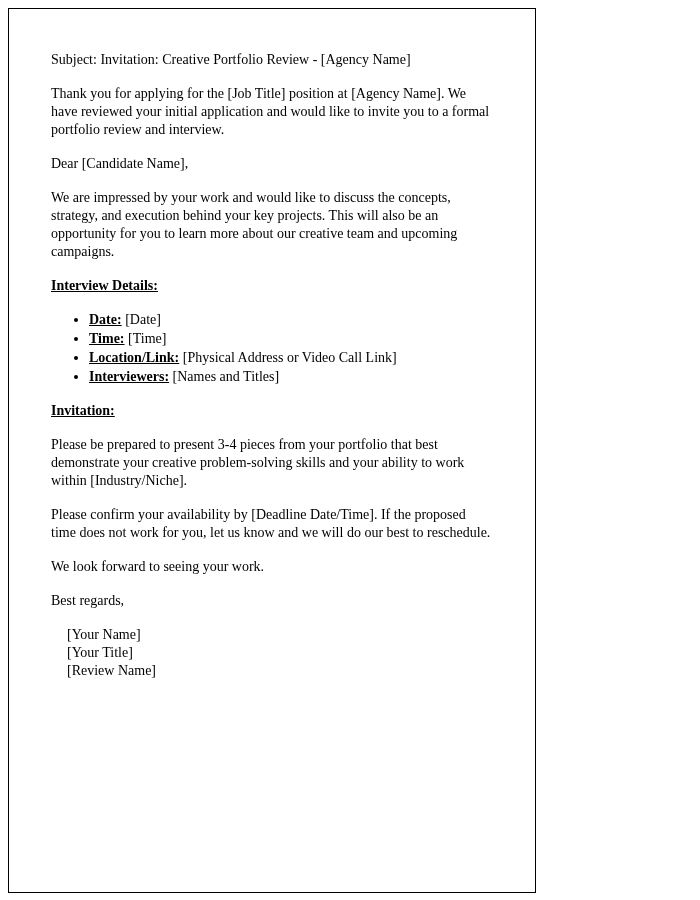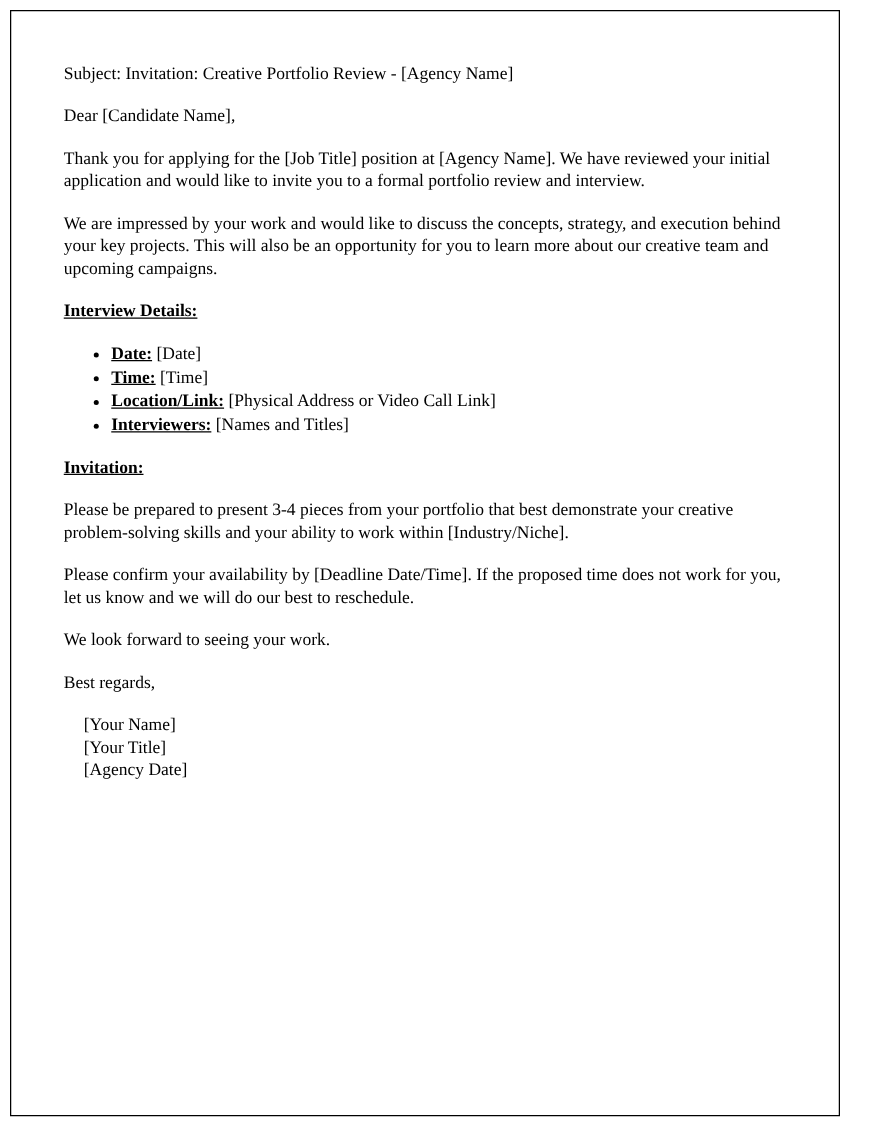--- a/index.html
+++ b/index.html
@@ -8,21 +8,21 @@
     padding: 0;
     background: #ffffff;
     width: 700px;
     height: 900px;
     font-family: "Liberation Serif", "DejaVu Serif", serif;
   }
   .page {
     position: absolute;
     left: 8px;
     top: 8px;
-    width: 664px;
+    width: 528px;
     height: 885px;
     background: #ffffff;
     border: 1px solid #000000;
     padding: 42px 42px 0 42px;
     color: #000000;
     font-size: 14px;
     line-height: 18px;
   }
   .para {
     margin: 0 0 16px 0;
@@ -45,23 +45,23 @@
     margin: 0 0 16px 16px;
   }
 </style>
 </head>
 <body>
 
 <div class="page">
 
   <p class="para">Subject: Invitation: Creative Portfolio Review - [Agency Name]</p>
 
+  <p class="para">Thank you for applying for the [Job Title] position at [Agency Name]. We have reviewed your initial application and would like to invite you to a formal portfolio review and interview.</p>
+
   <p class="para">Dear [Candidate Name],</p>
-
-  <p class="para">Thank you for applying for the [Job Title] position at [Agency Name]. We have reviewed your initial application and would like to invite you to a formal portfolio review and interview.</p>
 
   <p class="para">We are impressed by your work and would like to discuss the concepts, strategy, and execution behind your key projects. This will also be an opportunity for you to learn more about our creative team and upcoming campaigns.</p>
 
   <p class="para bold">Interview Details:</p>
 
   <ul class="details-list">
     <li><span class="bold">Date:</span> <span>[Date]</span></li>
     <li><span class="bold">Time:</span> <span>[Time]</span></li>
     <li><span class="bold">Location/Link:</span> <span>[Physical Address or Video Call Link]</span></li>
     <li><span class="bold">Interviewers:</span> <span>[Names and Titles]</span></li>
@@ -73,16 +73,16 @@
 
   <p class="para">Please confirm your availability by [Deadline Date/Time]. If the proposed time does not work for you, let us know and we will do our best to reschedule.</p>
 
   <p class="para">We look forward to seeing your work.</p>
 
   <p class="para">Best regards,</p>
 
   <div class="sig-block">
     <p class="sig-line">[Your Name]</p>
     <p class="sig-line">[Your Title]</p>
-    <p class="sig-line">[Agency Date]</p>
+    <p class="sig-line">[Review Name]</p>
   </div>
 
 </div>
 
 </body></html>

